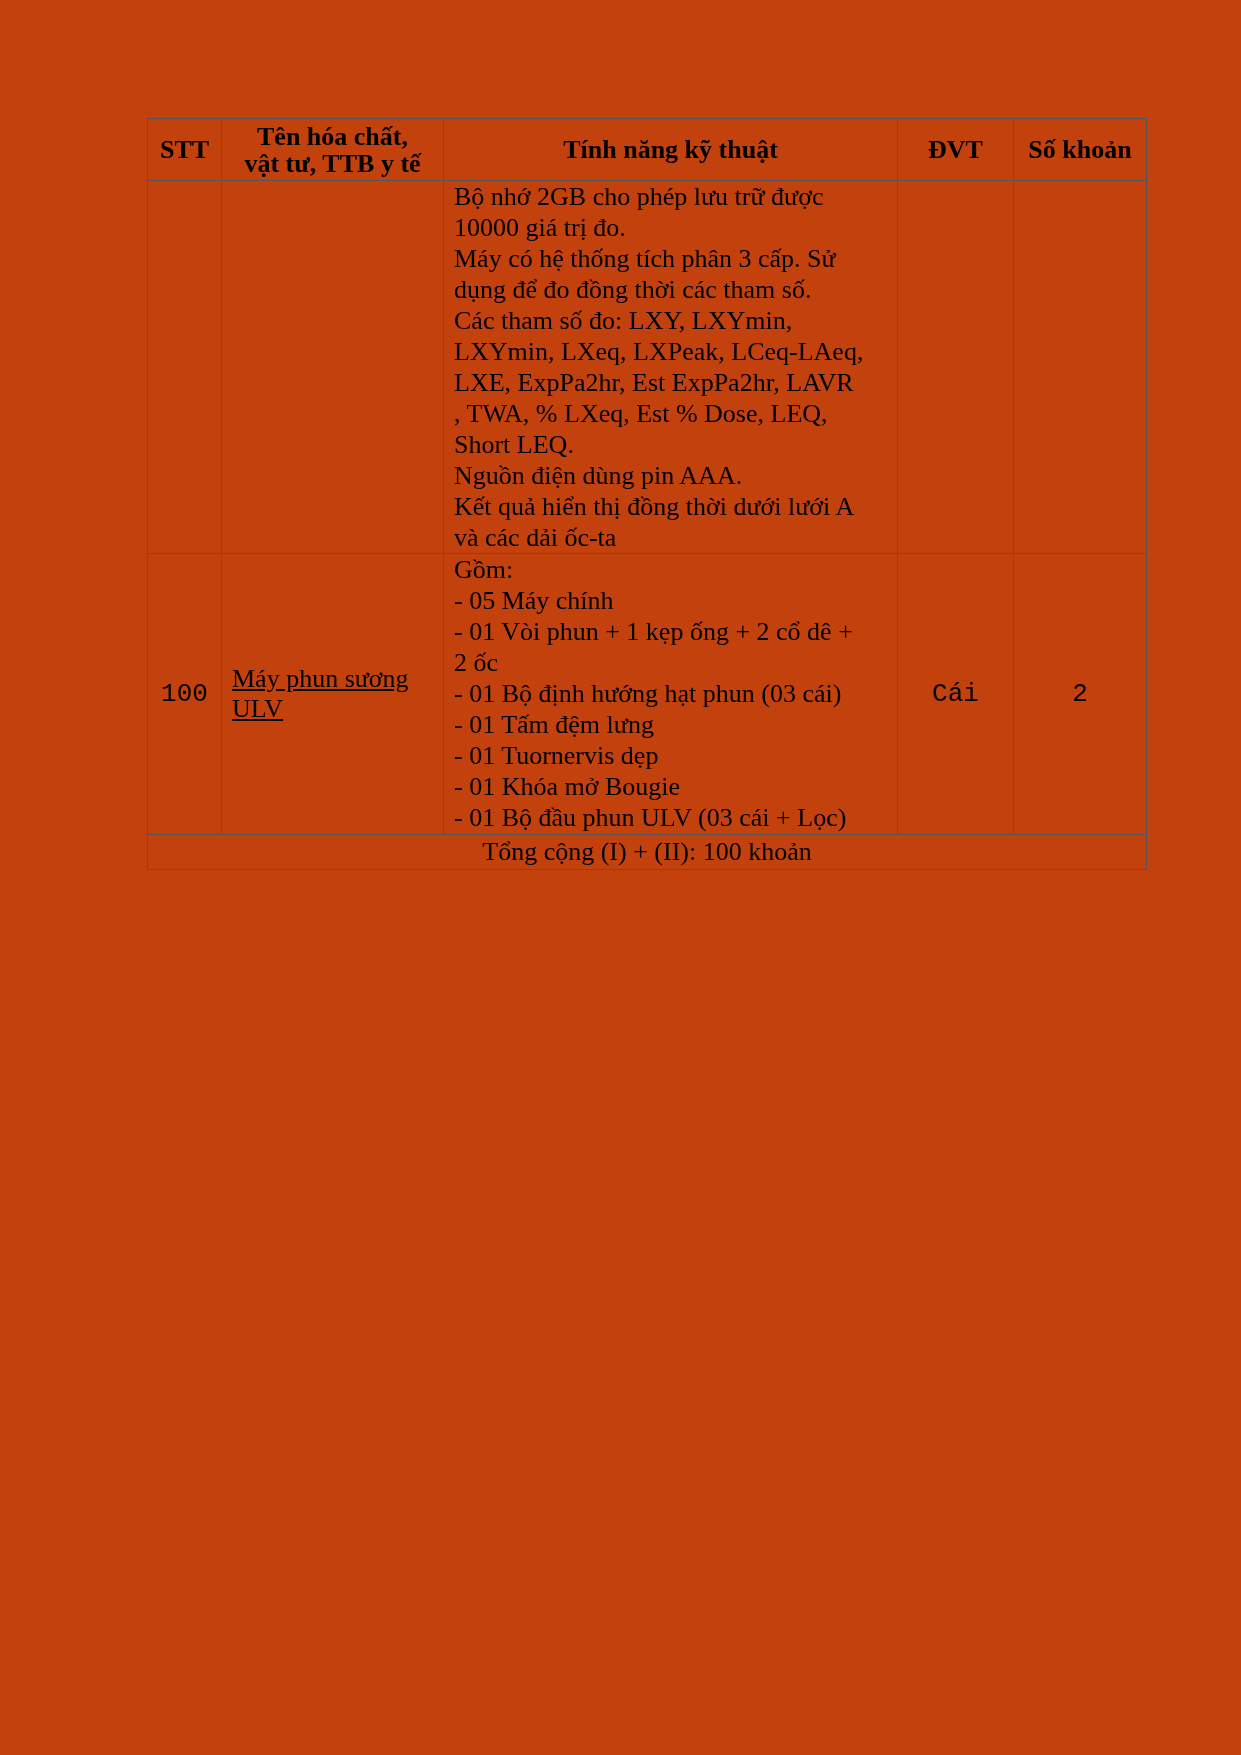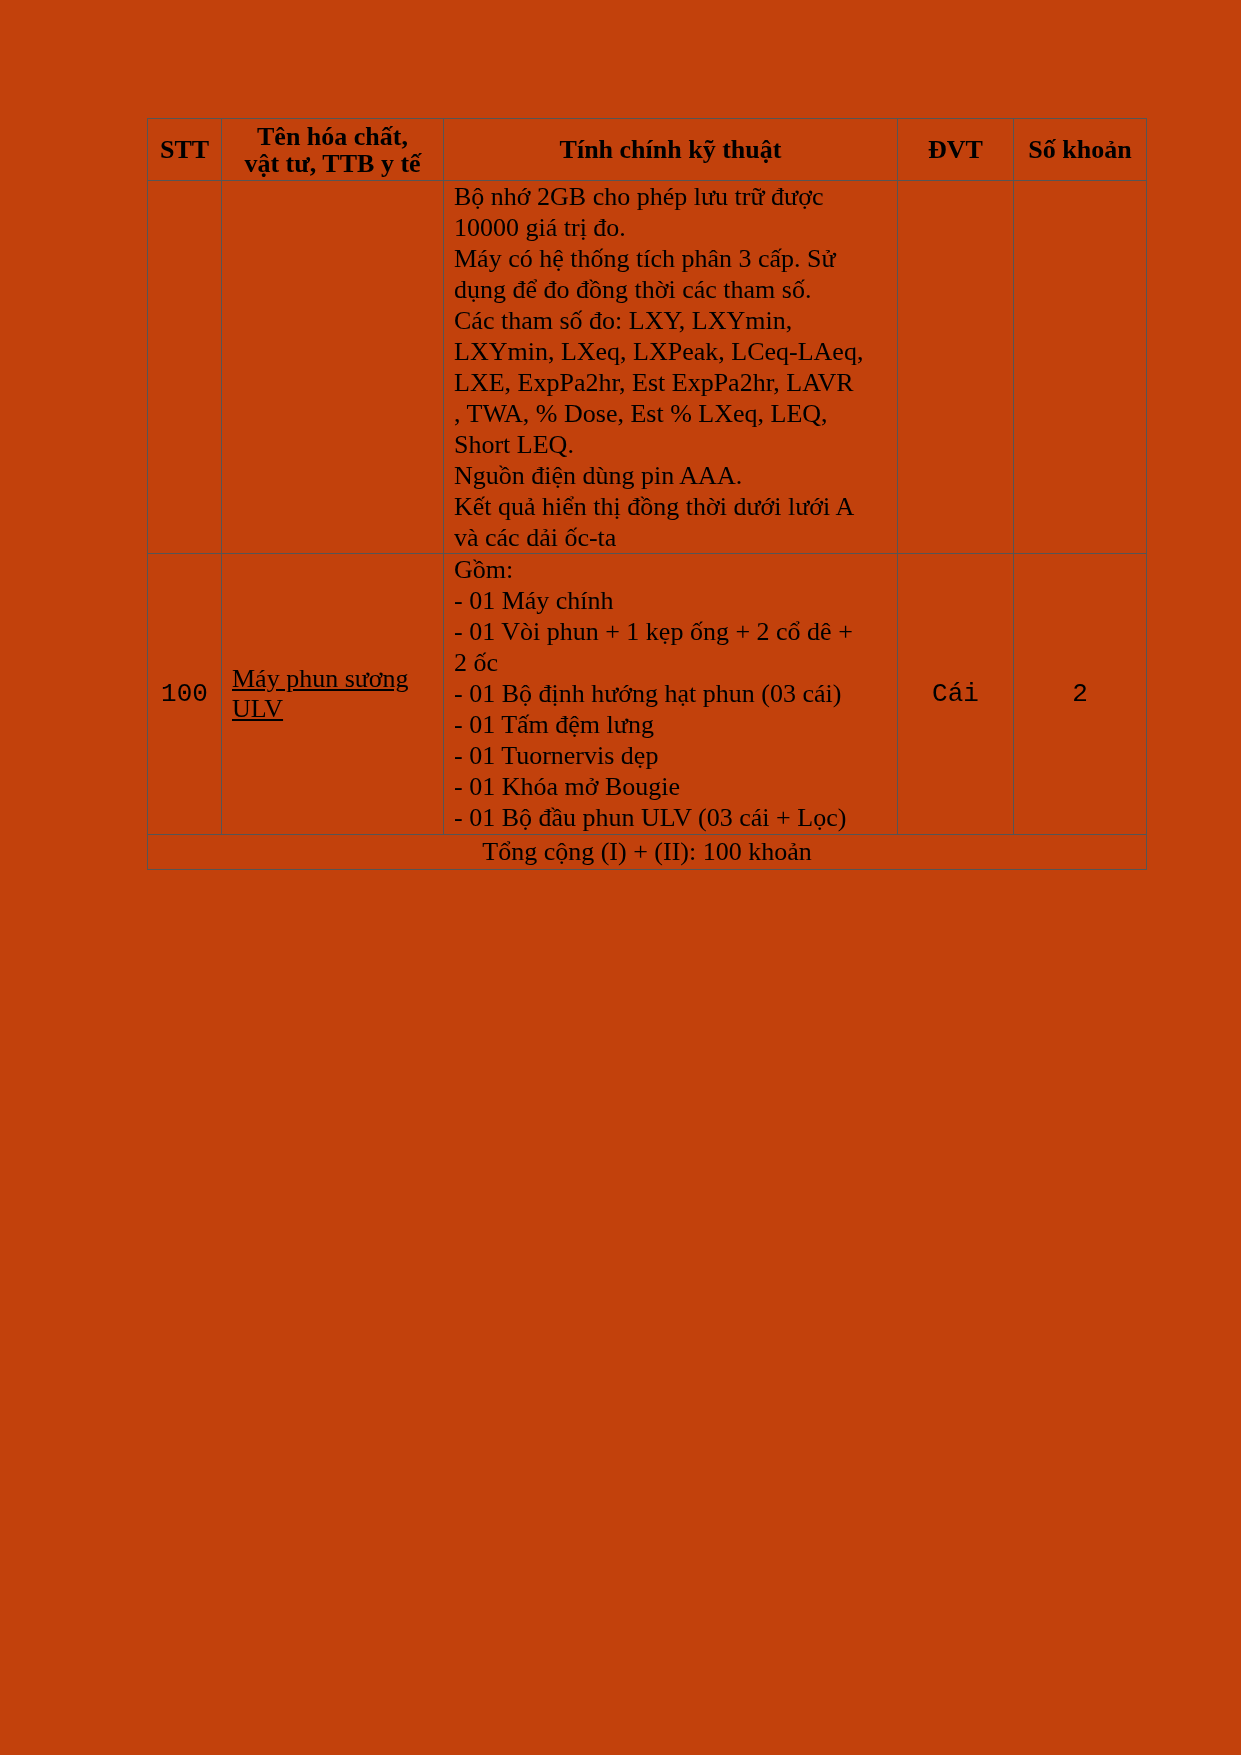--- a/index.html
+++ b/index.html
@@ -37,55 +37,55 @@
       <col style="width:116px">
       <col style="width:133px">
     </colgroup>
     <tbody>
         <tr class="hdr">
       <th>STT</th>
       <th>
         <span>Tên hóa chất,</span><br>
         <span>vật tư, TTB y tế</span>
       </th>
-      <th>Tính chính kỹ thuật</th>
+      <th>Tính năng kỹ thuật</th>
       <th>ĐVT</th>
       <th>Số khoản</th>
     </tr>
 
     <tr style="height:372px">
       <td class="c"></td>
       <td class="name"></td>
       <td class="spec">
         <span class="line">Bộ nhớ 2GB cho phép lưu trữ được</span>
         <span class="line">10000 giá trị đo.</span>
         <span class="line">Máy có hệ thống tích phân 3 cấp. Sử</span>
         <span class="line">dụng để đo đồng thời các tham số.</span>
         <span class="line">Các tham số đo: LXY, LXYmin,</span>
         <span class="line">LXYmin, LXeq, LXPeak, LCeq-LAeq,</span>
         <span class="line">LXE, ExpPa2hr, Est ExpPa2hr, LAVR</span>
-        <span class="line">, TWA, % Dose, Est % LXeq, LEQ,</span>
+        <span class="line">, TWA, % LXeq, Est % Dose, LEQ,</span>
         <span class="line">Short LEQ.</span>
         <span class="line">Nguồn điện dùng pin AAA.</span>
         <span class="line">Kết quả hiển thị đồng thời dưới lưới A</span>
         <span class="line">và các dải ốc-ta</span>
       </td>
       <td class="c"></td>
       <td class="c"></td>
     </tr>
 
     <tr style="height:281px">
       <td class="c">100</td>
       <td class="name">
         <span>Máy phun sương</span><br>
         <span>ULV</span>
       </td>
       <td class="spec">
         <span class="line">Gồm:</span>
-        <span class="line">- 01 Máy chính</span>
+        <span class="line">- 05 Máy chính</span>
         <span class="line">- 01 Vòi phun + 1 kẹp ống + 2 cổ dê +</span>
         <span class="line">2 ốc</span>
         <span class="line">- 01 Bộ định hướng hạt phun (03 cái)</span>
         <span class="line">- 01 Tấm đệm lưng</span>
         <span class="line">- 01 Tuornervis dẹp</span>
         <span class="line">- 01 Khóa mở Bougie</span>
         <span class="line">- 01 Bộ đầu phun ULV (03 cái + Lọc)</span>
       </td>
       <td class="c">Cái</td>
       <td class="c">2</td>

